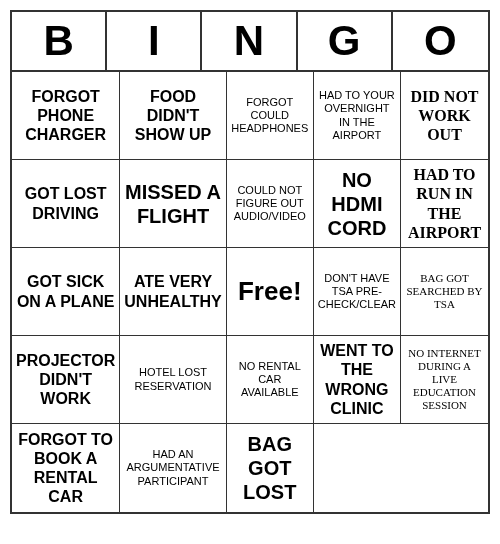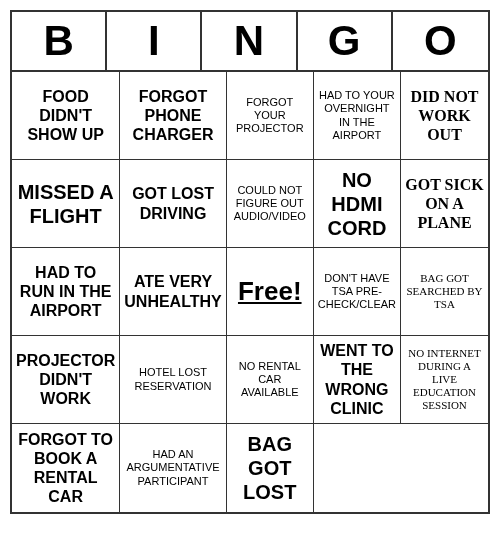--- a/index.html
+++ b/index.html
@@ -60,46 +60,45 @@
       font-size: 16px;
       font-weight: bold;
     }
     .bingo-cell.xlarge-text {
       font-size: 20px;
       font-weight: bold;
     }
     .bingo-cell.free {
       font-size: 26px;
       font-weight: bold;
-      text-decoration: underline;
     }
   </style>
 </head>
 <body>
 
 <div class="bingo-card">
   <div class="bingo-header">
   <div class="bingo-header-cell">B</div>
       <div class="bingo-header-cell">I</div>
       <div class="bingo-header-cell">N</div>
       <div class="bingo-header-cell">G</div>
       <div class="bingo-header-cell">O</div>
     </div>
   <div class="bingo-grid">
-  <div class="bingo-cell large-text">FOOD DIDN'T SHOW UP</div>
-      <div class="bingo-cell large-text">FORGOT PHONE CHARGER</div>
-      <div class="bingo-cell">FORGOT YOUR PROJECTOR</div>
+  <div class="bingo-cell large-text">FORGOT PHONE CHARGER</div>
+      <div class="bingo-cell large-text">FOOD DIDN'T SHOW UP</div>
+      <div class="bingo-cell">FORGOT COULD HEADPHONES</div>
       <div class="bingo-cell">HAD TO YOUR OVERNIGHT IN THE AIRPORT</div>
       <div class="bingo-cell large-text">DID NOT WORK OUT</div>
+      <div class="bingo-cell large-text">GOT LOST DRIVING</div>
       <div class="bingo-cell xlarge-text">MISSED A FLIGHT</div>
-      <div class="bingo-cell large-text">GOT LOST DRIVING</div>
       <div class="bingo-cell">COULD NOT FIGURE OUT AUDIO/VIDEO</div>
       <div class="bingo-cell xlarge-text">NO HDMI CORD</div>
+      <div class="bingo-cell large-text">HAD TO RUN IN THE AIRPORT</div>
       <div class="bingo-cell large-text">GOT SICK ON A PLANE</div>
-      <div class="bingo-cell large-text">HAD TO RUN IN THE AIRPORT</div>
       <div class="bingo-cell large-text">ATE VERY UNHEALTHY</div>
       <div class="bingo-cell free">Free!</div>
       <div class="bingo-cell">DON'T HAVE TSA PRE-CHECK/CLEAR</div>
       <div class="bingo-cell">BAG GOT SEARCHED BY TSA</div>
       <div class="bingo-cell large-text">PROJECTOR DIDN'T WORK</div>
       <div class="bingo-cell">HOTEL LOST RESERVATION</div>
       <div class="bingo-cell">NO RENTAL CAR AVAILABLE</div>
       <div class="bingo-cell large-text">WENT TO THE WRONG CLINIC</div>
       <div class="bingo-cell">NO INTERNET DURING A LIVE EDUCATION SESSION</div>
       <div class="bingo-cell large-text">FORGOT TO BOOK A RENTAL CAR</div>

